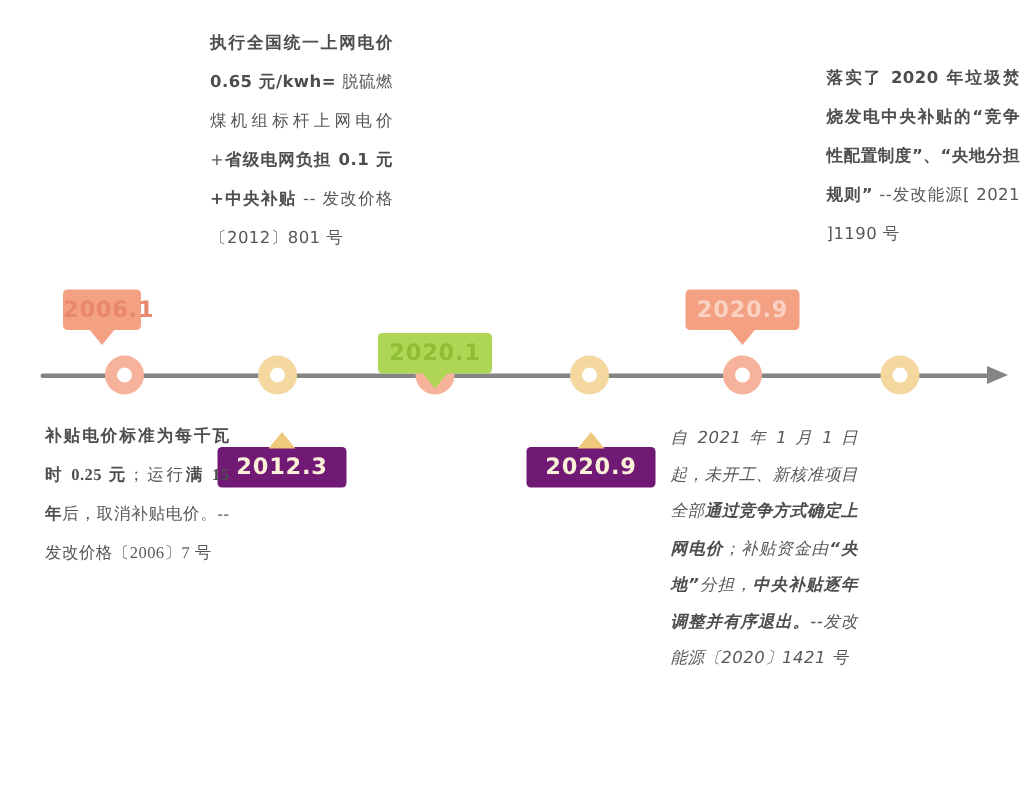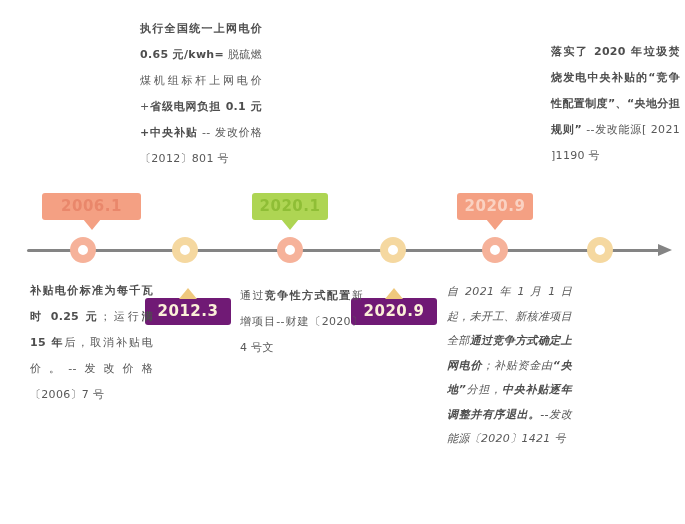--- a/index.html
+++ b/index.html
@@ -23,35 +23,35 @@
   .tag .ptr{position:absolute;left:50%;transform:translateX(-50%);width:0;height:0;}
   .tag.above{top:193px;}
   .tag.above .ptr{bottom:-10px;border-left:9px solid transparent;border-right:9px solid transparent;}
   .tag.below{top:298px;}
   .tag.below .ptr{top:-10px;border-left:9px solid transparent;border-right:9px solid transparent;}
   .tag.salmon{background:#f4a083;color:#e9876b;}
   .tag.salmon.lt{color:#fad2c2;}
   .tag.above.salmon .ptr{border-top:11px solid #f4a083;}
   .tag.gold{background:#701a75;color:#fbf0d8;}
   .tag.below.gold .ptr{border-bottom:11px solid #efc87d;}
-  .tag.green{background:#aed553;color:#8fbe36;}
+  .tag.green{background:#aed553;color:#8fbe36;margin-top:29px;}
   .tag.green.lt{color:#e3f3bd;}
   .tag.above.green .ptr{border-top:11px solid #aed553;}
   .tag.below.green .ptr{border-bottom:11px solid #aed553;}
-  .tag.t0{left:42px;width:99px;}
+  .tag.t0{left:42px;width:52px;}
   .tag.t1{left:145px;width:86px;}
   .tag.t2{left:252px;width:76px;}
   .tag.t3{left:351px;width:86px;}
   .tag.t4{left:457px;width:76px;}
   .tag.t5{left:558px;width:86px;}
   
   .note{position:absolute;font-size:11px;line-height:26px;color:#585858;
     text-align:justify;letter-spacing:.3px;}
   .note span.b{font-weight:bold;color:#4e4e4e;}
-  .note.nb0{left:30px;top:278px;width:123px;}
+  .note.nb0{left:30px;top:278px;width:123px;font-family:Liberation Serif, serif;}
   .note.nb1{left:140px;top:16px;width:122px;}
   .note.nb2{left:240px;top:283px;width:123px;}
   .note.nb3{left:345px;top:47px;width:119px;}
   .note.nb4{left:447px;top:280px;width:125px;line-height:24.5px;font-style:italic;}
   .note.nb5{left:551px;top:39px;width:129px;}
 </style>
 </head>
 <body>
 
 <div class="canvas">
@@ -84,16 +84,15 @@
   <div class="tag below gold t3">
     <span>2020.9</span>
     <i class="ptr"></i>
   </div>
   <div class="tag above salmon lt t4">
     <span>2020.9</span>
     <i class="ptr"></i>
   </div>
 
   <div class="note nb0"><span class="b">补贴电价标准为每千瓦时 0.25 元</span><span>；运行</span><span class="b">满 15 年</span><span>后，取消补贴电价。--发改价格〔2006〕7 号</span></div>
-  <div class="note nb2"><span>通过</span><span class="b">竞争性方式配置</span><span>新增项目--财建〔2020〕4 号文</span></div>
   <div class="note nb4"><span>自 2021 年 1 月 1 日起，未开工、新核准项目全部</span><span class="b">通过竞争方式确定上网电价</span><span>；补贴资金由</span><span class="b">“央地”</span><span>分担，</span><span class="b">中央补贴逐年调整并有序退出。</span><span>--发改能源〔2020〕1421 号</span></div>
 
 </div>
 
 </body></html>

